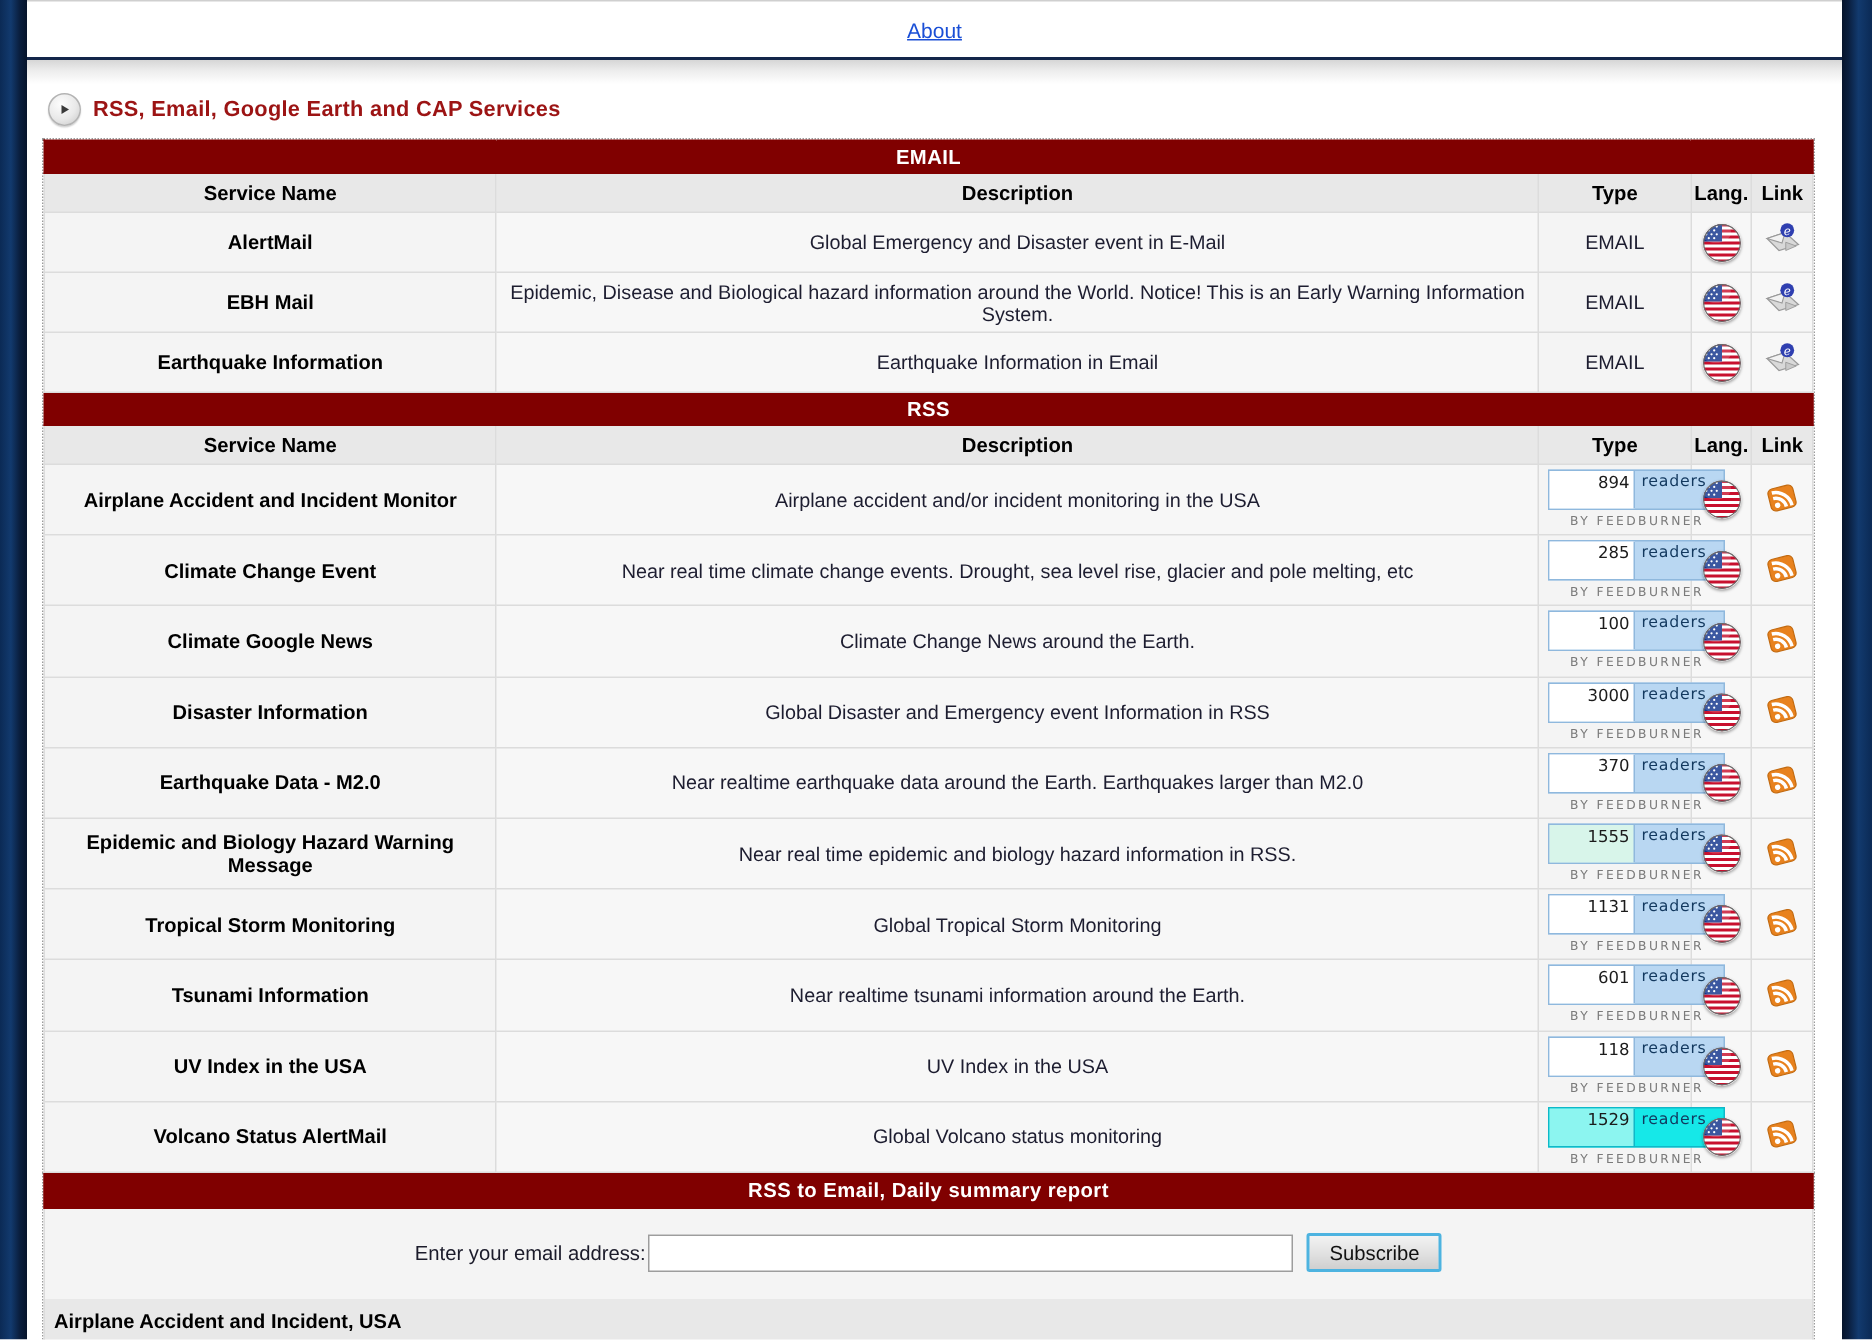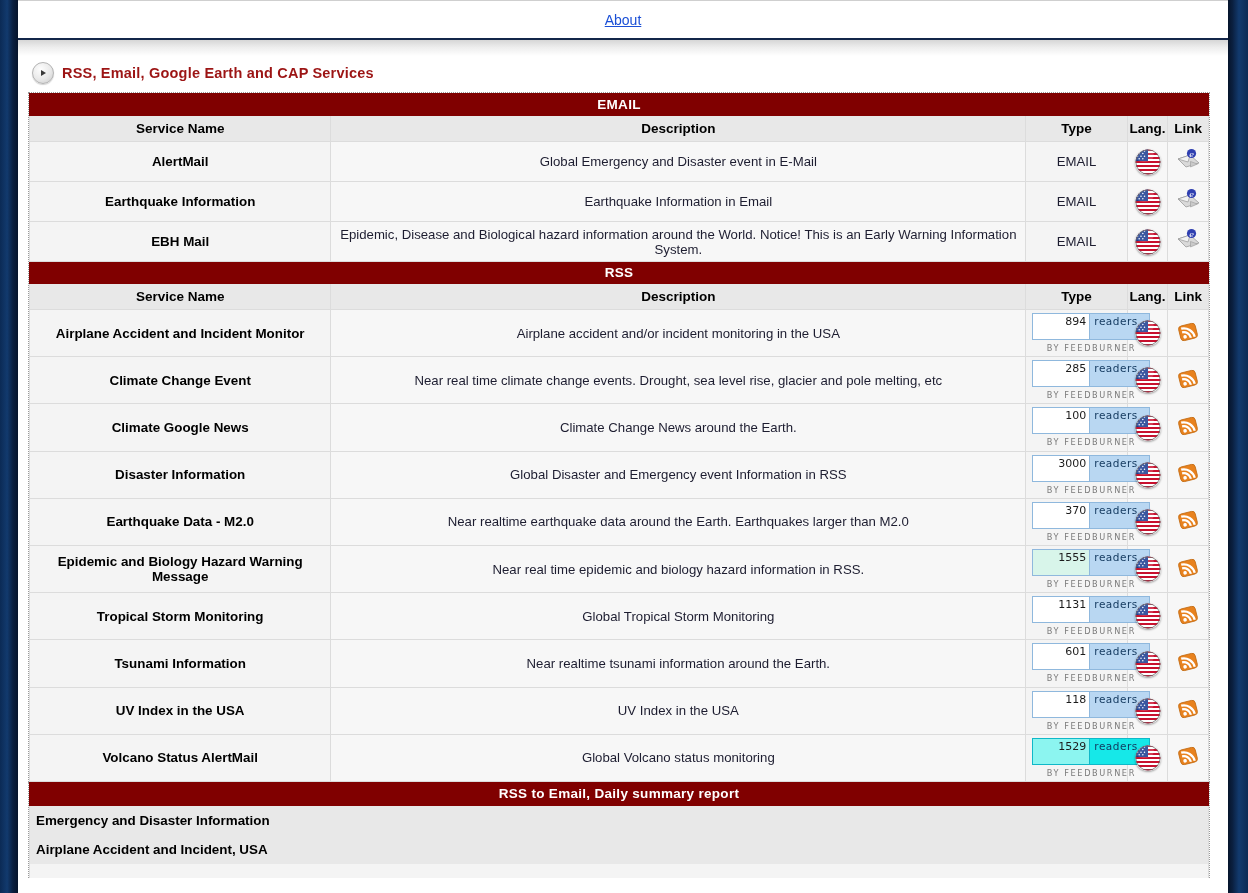--- a/index.html
+++ b/index.html
@@ -373,30 +373,30 @@
                   </svg></span></td>
               <td class="link"><span class="mail-icon"><svg width="28" height="24" viewBox="0 0 28 24">
                     <path d="M4 11 L16 7 L25 15 L12 19 Z" fill="#d9d9d9" stroke="#9a9a9a" stroke-width="0.8"></path>
                     <path d="M4 11 L14 14 L16 7 Z" fill="#f2f2f2" stroke="#9a9a9a" stroke-width="0.7"></path>
                     <path d="M16.5 13.5 L23.5 16 L16.5 19 Z" fill="#c9c9c9" stroke="#9a9a9a" stroke-width="0.6"></path>
                     <circle cx="17.5" cy="5.5" r="4.6" fill="#2f3fb0"></circle>
                     <text x="17.5" y="8.6" font-size="8" font-family="DejaVu Serif, serif" fill="#ffffff" text-anchor="middle" font-style="italic">e</text>
                   </svg></span></td>
             </tr>
             <tr class="datarow">
-              <td class="name">Earthquake Information</td>
-              <td class="desc">Earthquake Information in Email</td>
+              <td class="name">EBH Mail</td>
+              <td class="desc">Epidemic, Disease and Biological hazard information around the World. Notice! This is an Early Warning Information System.</td>
               <td class="type">EMAIL</td>
               <td class="lang"><span class="flag-icon"><svg width="26" height="26" viewBox="0 0 26 26">
                     <defs>
-                      <clipPath id="cg2">
-                        <circle cx="13" cy="13" r="12.5"></circle>
-                      </clipPath>
-                    </defs>
-                    <g clip-path="url(#cg2)">
+                      <clipPath id="cg3">
+                        <circle cx="13" cy="13" r="12.5"></circle>
+                      </clipPath>
+                    </defs>
+                    <g clip-path="url(#cg3)">
                       <rect x="0" y="0" width="26" height="26" fill="#ffffff"></rect>
                       <rect x="0" y="0" width="26" height="2" fill="#c8102e"></rect>
                       <rect x="0" y="4" width="26" height="2" fill="#c8102e"></rect>
                       <rect x="0" y="8" width="26" height="2" fill="#c8102e"></rect>
                       <rect x="0" y="12" width="26" height="2" fill="#c8102e"></rect>
                       <rect x="0" y="16" width="26" height="2" fill="#c8102e"></rect>
                       <rect x="0" y="20" width="26" height="2" fill="#c8102e"></rect>
                       <rect x="0" y="24" width="26" height="2" fill="#c8102e"></rect>
                       <rect x="0" y="0" width="13" height="12" fill="#10338c"></rect>
                       <g fill="#ffffff">
@@ -417,30 +417,30 @@
                   </svg></span></td>
               <td class="link"><span class="mail-icon"><svg width="28" height="24" viewBox="0 0 28 24">
                     <path d="M4 11 L16 7 L25 15 L12 19 Z" fill="#d9d9d9" stroke="#9a9a9a" stroke-width="0.8"></path>
                     <path d="M4 11 L14 14 L16 7 Z" fill="#f2f2f2" stroke="#9a9a9a" stroke-width="0.7"></path>
                     <path d="M16.5 13.5 L23.5 16 L16.5 19 Z" fill="#c9c9c9" stroke="#9a9a9a" stroke-width="0.6"></path>
                     <circle cx="17.5" cy="5.5" r="4.6" fill="#2f3fb0"></circle>
                     <text x="17.5" y="8.6" font-size="8" font-family="DejaVu Serif, serif" fill="#ffffff" text-anchor="middle" font-style="italic">e</text>
                   </svg></span></td>
             </tr>
             <tr class="datarow">
-              <td class="name">EBH Mail</td>
-              <td class="desc">Epidemic, Disease and Biological hazard information around the World. Notice! This is an Early Warning Information System.</td>
+              <td class="name">Earthquake Information</td>
+              <td class="desc">Earthquake Information in Email</td>
               <td class="type">EMAIL</td>
               <td class="lang"><span class="flag-icon"><svg width="26" height="26" viewBox="0 0 26 26">
                     <defs>
-                      <clipPath id="cg3">
-                        <circle cx="13" cy="13" r="12.5"></circle>
-                      </clipPath>
-                    </defs>
-                    <g clip-path="url(#cg3)">
+                      <clipPath id="cg2">
+                        <circle cx="13" cy="13" r="12.5"></circle>
+                      </clipPath>
+                    </defs>
+                    <g clip-path="url(#cg2)">
                       <rect x="0" y="0" width="26" height="26" fill="#ffffff"></rect>
                       <rect x="0" y="0" width="26" height="2" fill="#c8102e"></rect>
                       <rect x="0" y="4" width="26" height="2" fill="#c8102e"></rect>
                       <rect x="0" y="8" width="26" height="2" fill="#c8102e"></rect>
                       <rect x="0" y="12" width="26" height="2" fill="#c8102e"></rect>
                       <rect x="0" y="16" width="26" height="2" fill="#c8102e"></rect>
                       <rect x="0" y="20" width="26" height="2" fill="#c8102e"></rect>
                       <rect x="0" y="24" width="26" height="2" fill="#c8102e"></rect>
                       <rect x="0" y="0" width="13" height="12" fill="#10338c"></rect>
                       <g fill="#ffffff">
@@ -966,19 +966,23 @@
                       <path d="M6.2 8.3a10 10 0 0 1 10 10h2.3a12.3 12.3 0 0 0 -12.3 -12.3z" fill="#ffffff"></path>
                     </g>
                   </svg></span></td>
             </tr>
           </tbody>
       </table>
     </div>
 
     <div style="margin:0 18px 0 10px;border-left:1px dotted #9a9a9a;border-right:1px dotted #9a9a9a;box-sizing:border-box;">
       <div class="bar" style="line-height:22px;height:22px;">RSS to Email, Daily summary report</div>
-      <div class="sectionlabel">Emergency and Disaster Information</div>
+      <div class="subscribe-area">
+        <span class="sub-label">Enter your email address:</span>
+        <input type="text" class="email-input" placeholder="" style="">
+        <button class="subscribe-btn">Subscribe</button>
+      </div>
       <div class="sectionlabel">Airplane Accident and Incident, USA</div>
       <div class="bottom-strip"></div>
     </div>
 
   </div>
 </div>
 
 </body></html>

